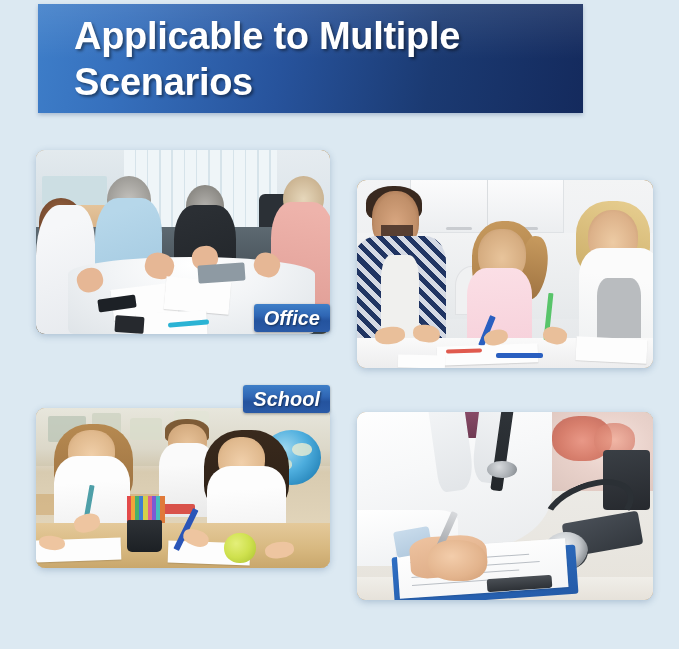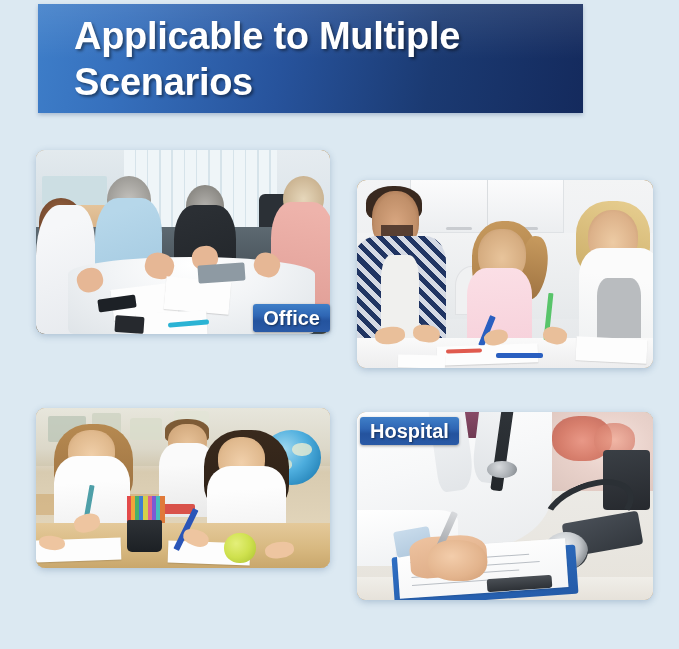--- a/index.html
+++ b/index.html
@@ -48,20 +48,21 @@
     white-space: pre-line;
   }
 
   
   .card {
     position: absolute;
     border-radius: 9px;
     background: #a16207;
     box-shadow: 0 2px 7px rgba(60,95,140,0.30);
     overflow: visible;
+    font-style: italic;
   }
   .photo {
     position: absolute;
     inset: 0;
     border-radius: 9px;
     overflow: hidden;
   }
   .photo > * { position: absolute; }
 
   
@@ -394,20 +395,21 @@
     <div class="sch-cup"></div>
     <div class="sch-pap sch-pp1"></div>
     <div class="sch-pap sch-pp2"></div>
     <div class="sch-pen2"></div>
     <div class="sch-appl"></div>
     <div class="sch-hand sch-h1"></div>
     <div class="sch-hand sch-h2"></div>
     <div class="sch-hand sch-h3"></div>
     <div class="sch-hand sch-h4"></div>
   </div>
+  <div class="label label-school">School</div>
 </div>
 
 <div class="card card-hospital">
   <div class="photo">
     <div class="hos-bg"></div>
     <div class="hos-blurR"></div>
     <div class="hos-flow"></div>
     <div class="hos-flow2"></div>
     <div class="hos-cuffB"></div>
     <div class="hos-table"></div>
@@ -427,14 +429,13 @@
       <div class="hos-line" style="top:42%;width:76%"></div>
       <div class="hos-line" style="top:58%;width:64%"></div>
       <div class="hos-line" style="top:74%;width:72%"></div>
     </div>
     <div class="hos-clipT"></div>
     <div class="hos-cuff"></div>
     <div class="hos-arm"></div>
     <div class="hos-pen"></div>
     <div class="hos-hand"></div>
   </div>
-  <div class="label label-hospital">Hospital</div>
 </div>
 
 </body></html>

